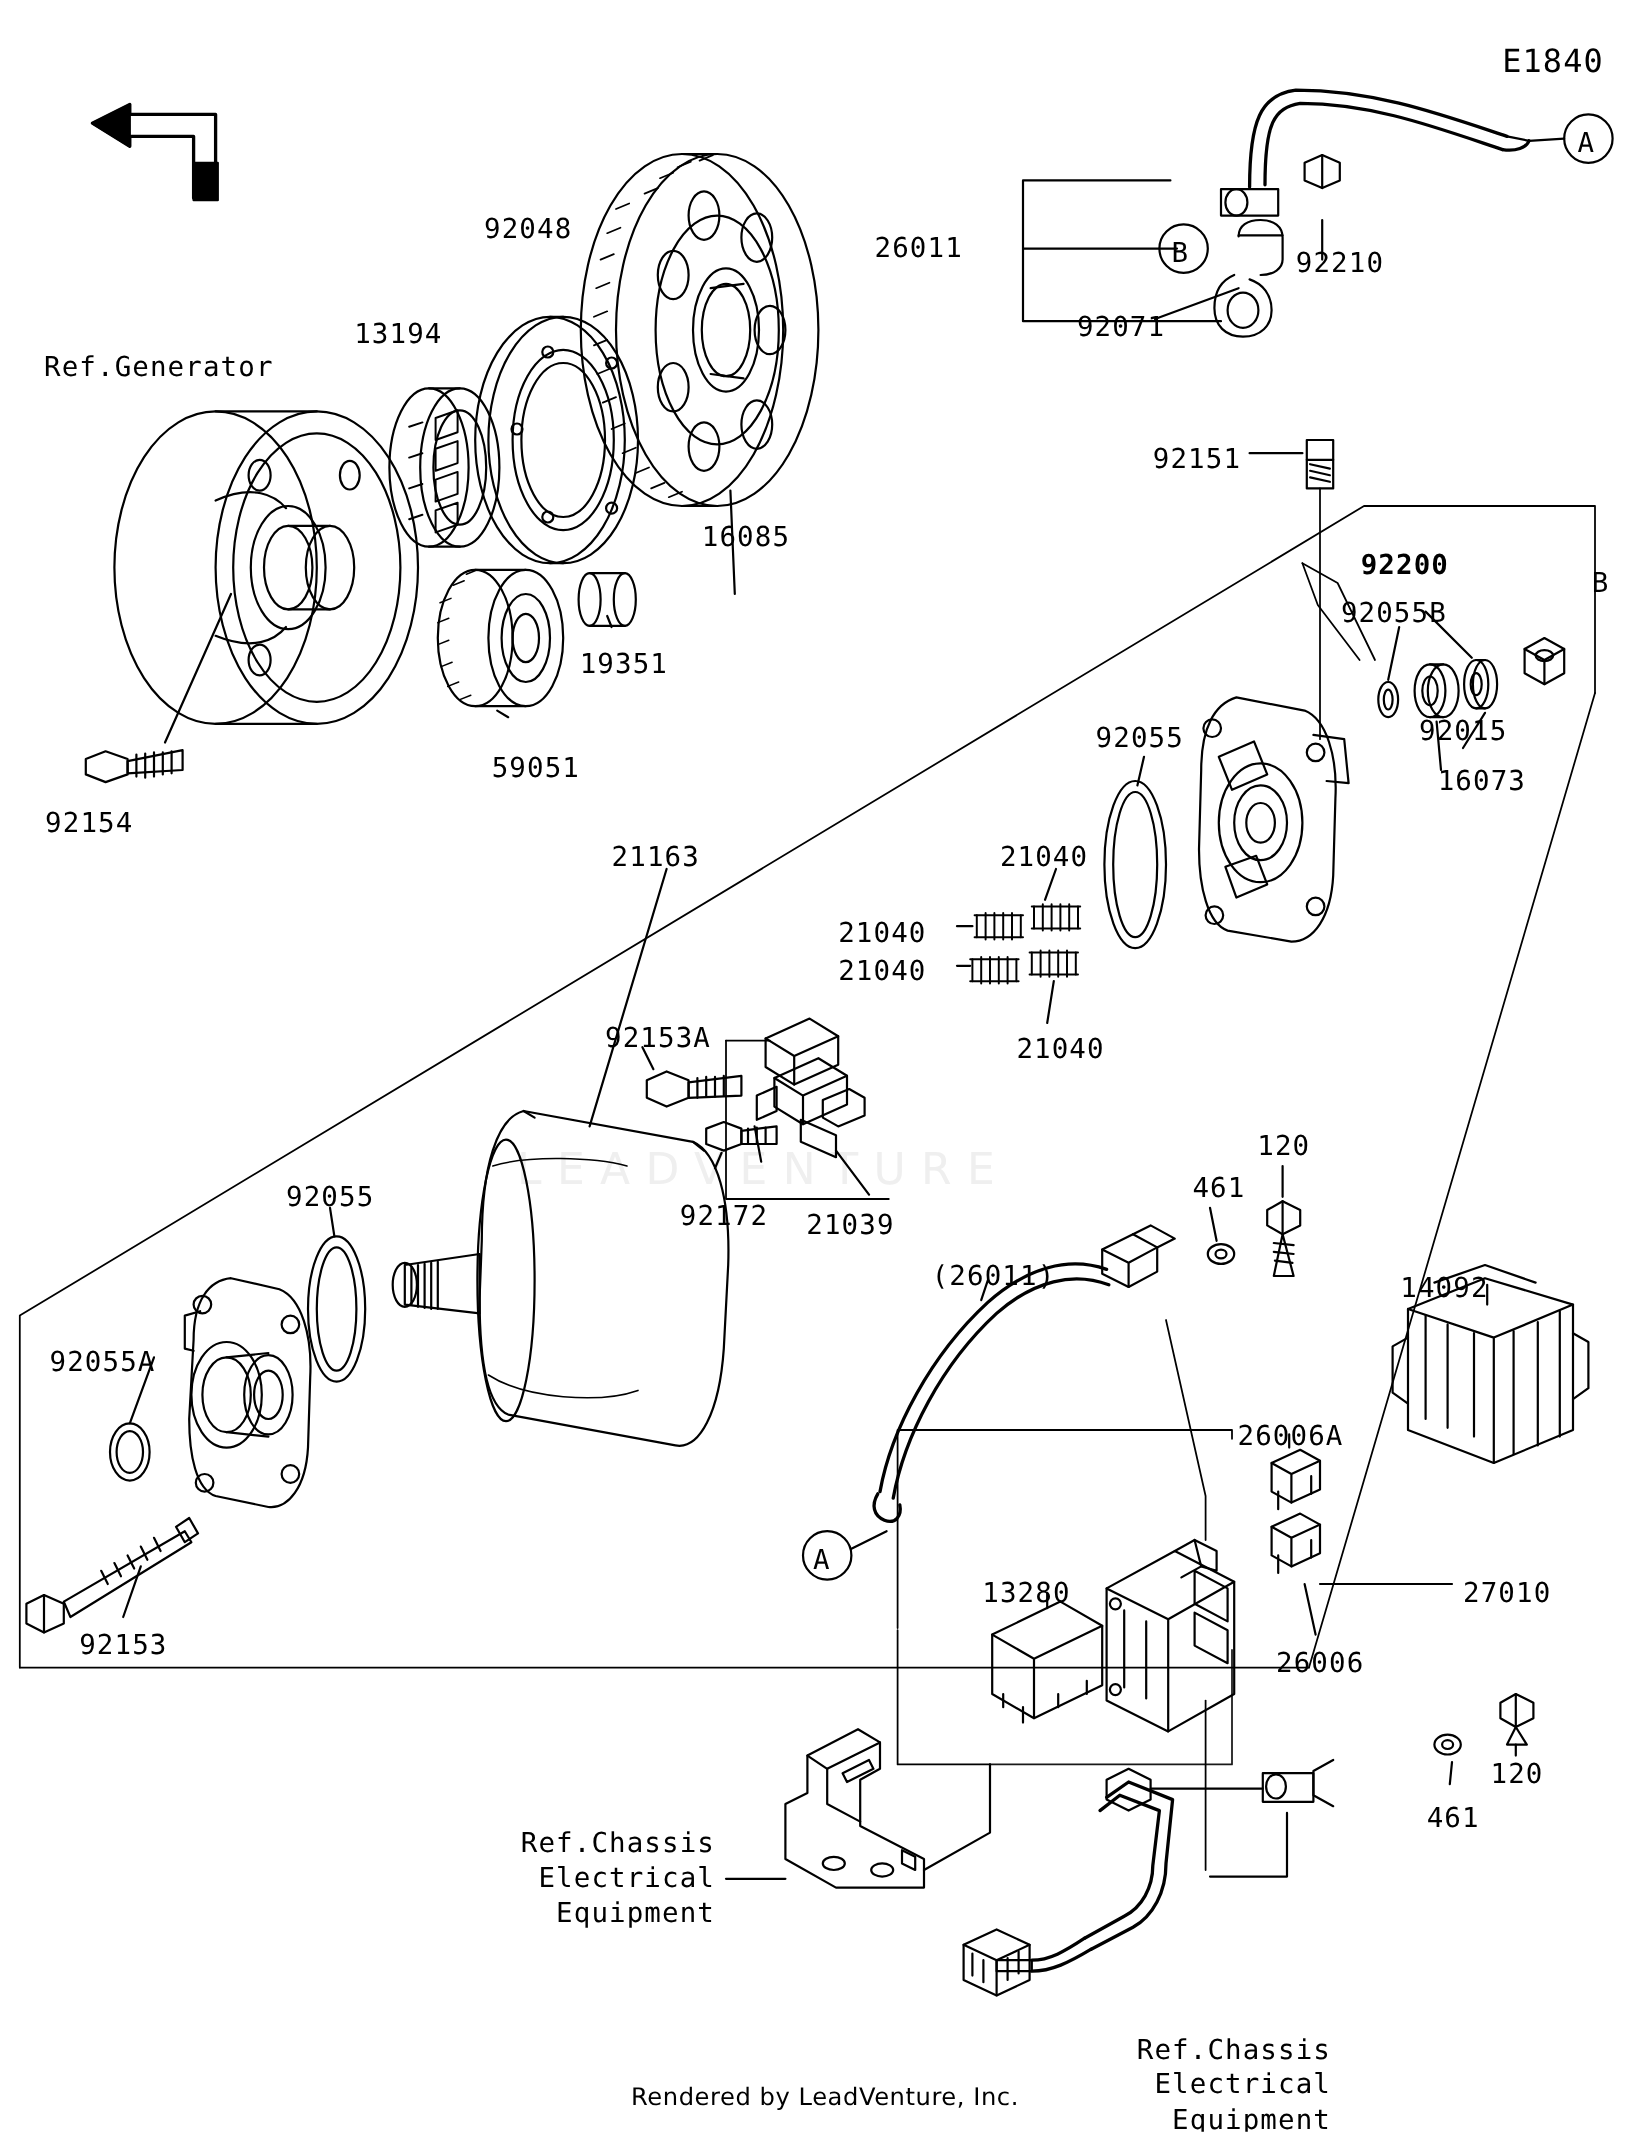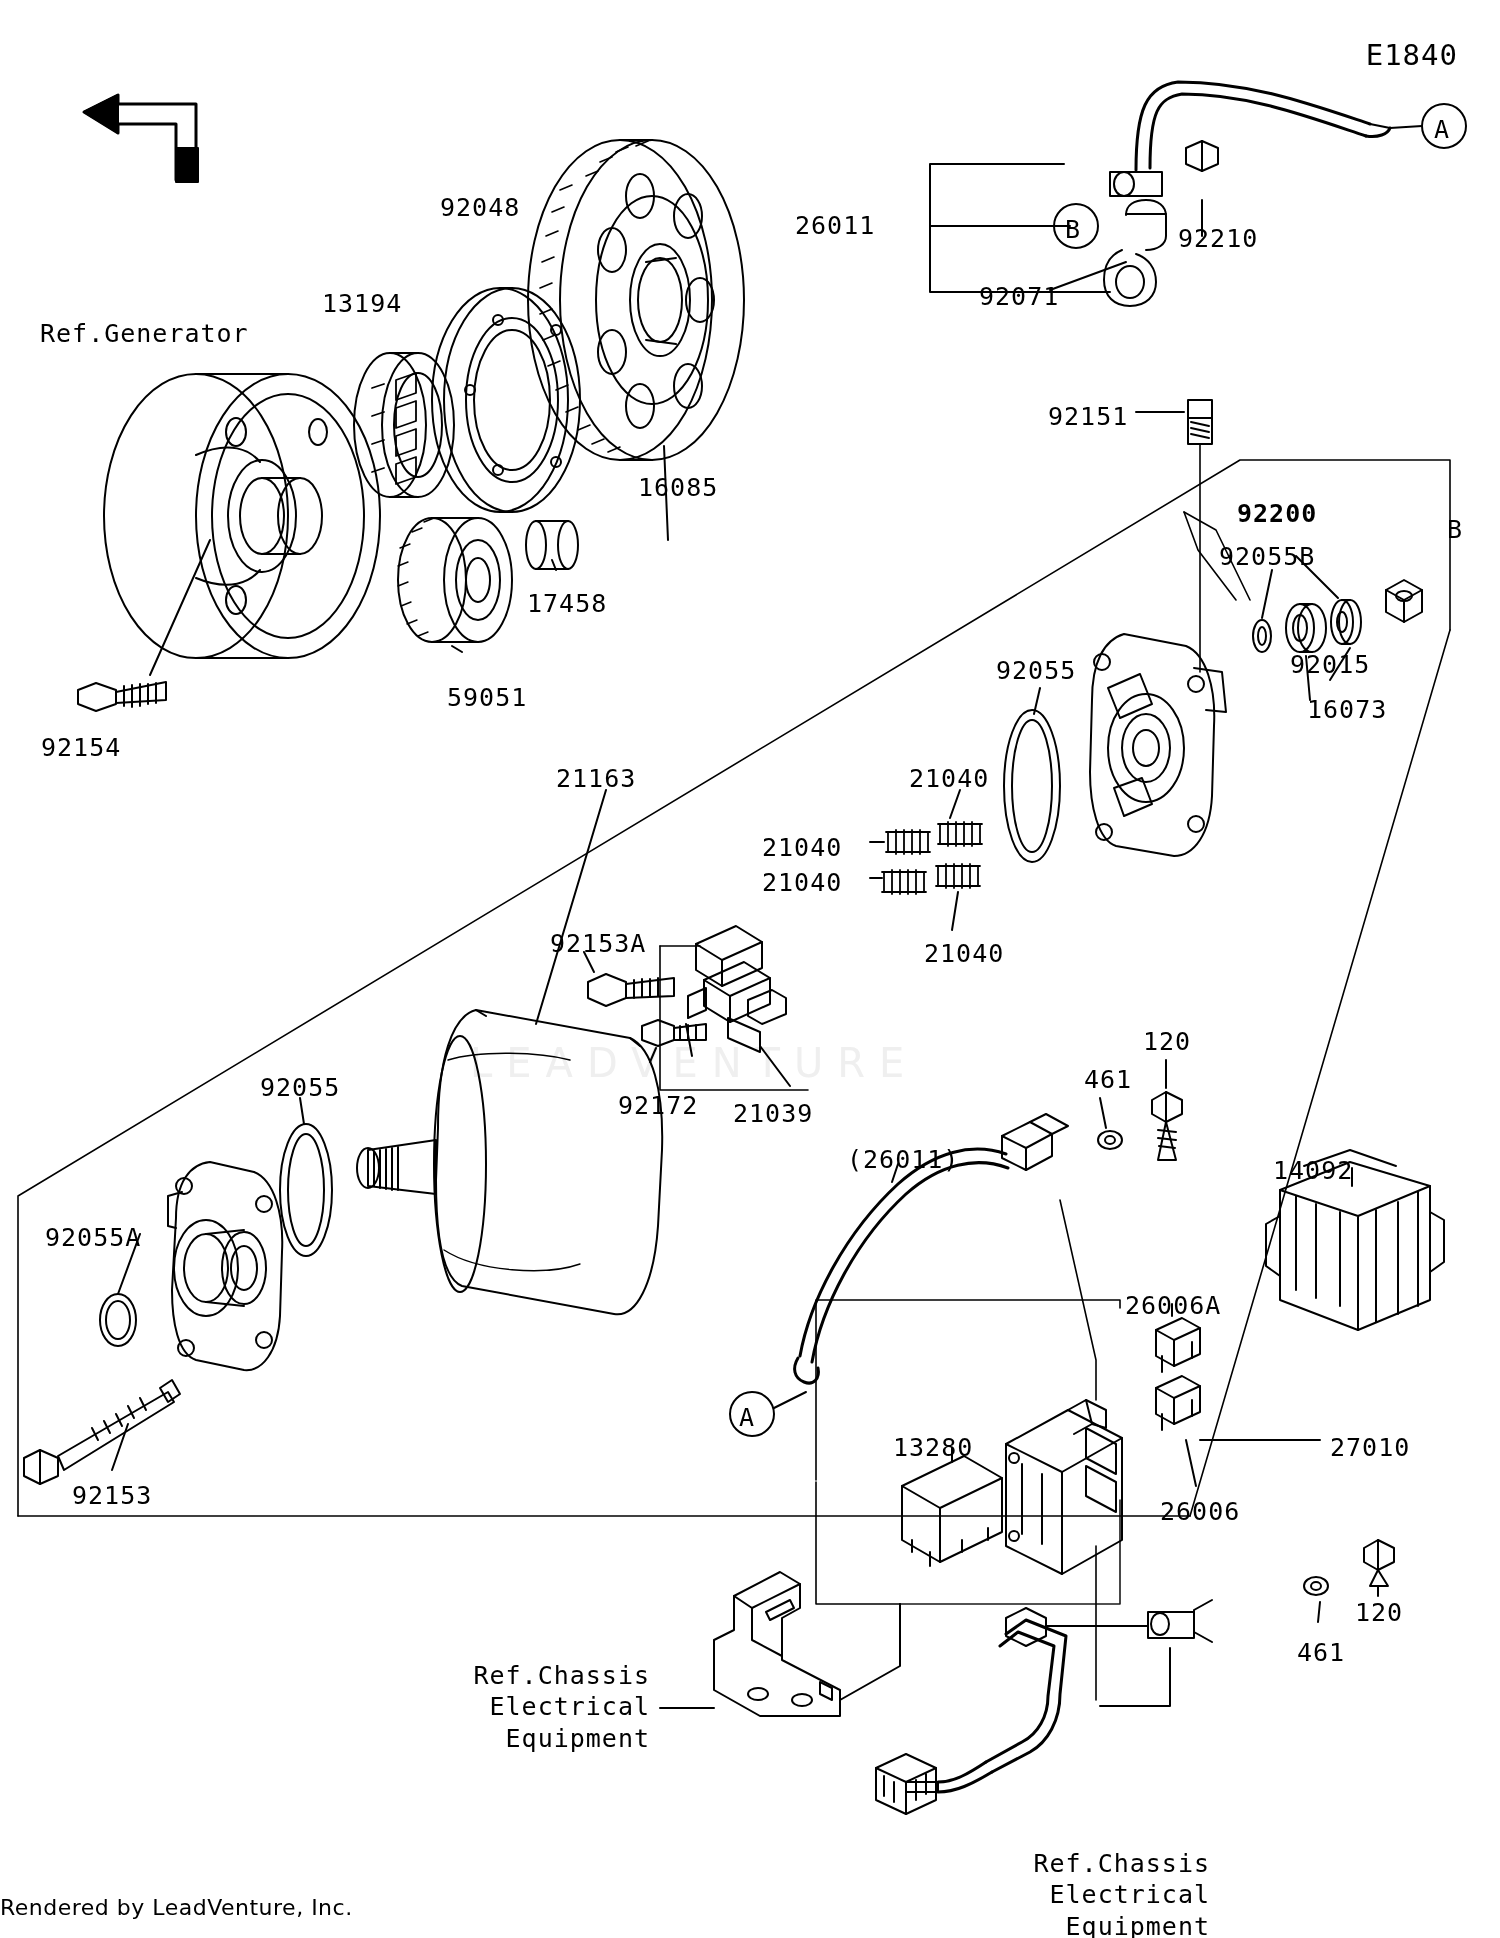--- a/index.html
+++ b/index.html
@@ -36,20 +36,21 @@
     right: 42px;
     top: 38px;
     font-size: 29px;
     letter-spacing: 1px;
   }
   .footer {
     position: absolute;
     left: 0;
     right: 0;
     bottom: 18px;
+    text-align: center;
     font-family: "DejaVu Sans", sans-serif;
     font-size: 22px;
     letter-spacing: 0.5px;
   }
   .wm {
     position: absolute;
     left: 470px;
     top: 1040px;
     font-family: "DejaVu Sans", sans-serif;
     font-size: 40px;
@@ -479,21 +480,21 @@
 
   <div class="code-top">E1840</div>
 
   <div class="lbl" style="left:72px; top:112px; font-size:0;"></div>
 
   <div class="lbl" style="left:40px; top:318px;">Ref.Generator</div>
 
   <div class="lbl" style="left:440px; top:192px;">92048</div>
   <div class="lbl" style="left:322px; top:288px;">13194</div>
   <div class="lbl" style="left:638px; top:472px;">16085</div>
-  <div class="lbl" style="left:527px; top:588px;">17458</div>
+  <div class="lbl" style="left:527px; top:588px;">19351</div>
   <div class="lbl" style="left:447px; top:682px;text-align:center;">59051</div>
   <div class="lbl" style="left:41px; top:732px;">92154</div>
 
   <div class="lbl" style="left:795px; top:210px;">26011</div>
   <div class="lbl" style="left:979px; top:281px;">92071</div>
   <div class="lbl" style="left:1178px; top:223px;">92210</div>
   <div class="lbl" style="left:1434px; top:114px;">A</div>
   <div class="lbl" style="left:1065px; top:214px;">B</div>
 
   <div class="lbl" style="left:1048px; top:401px;">92151</div>

